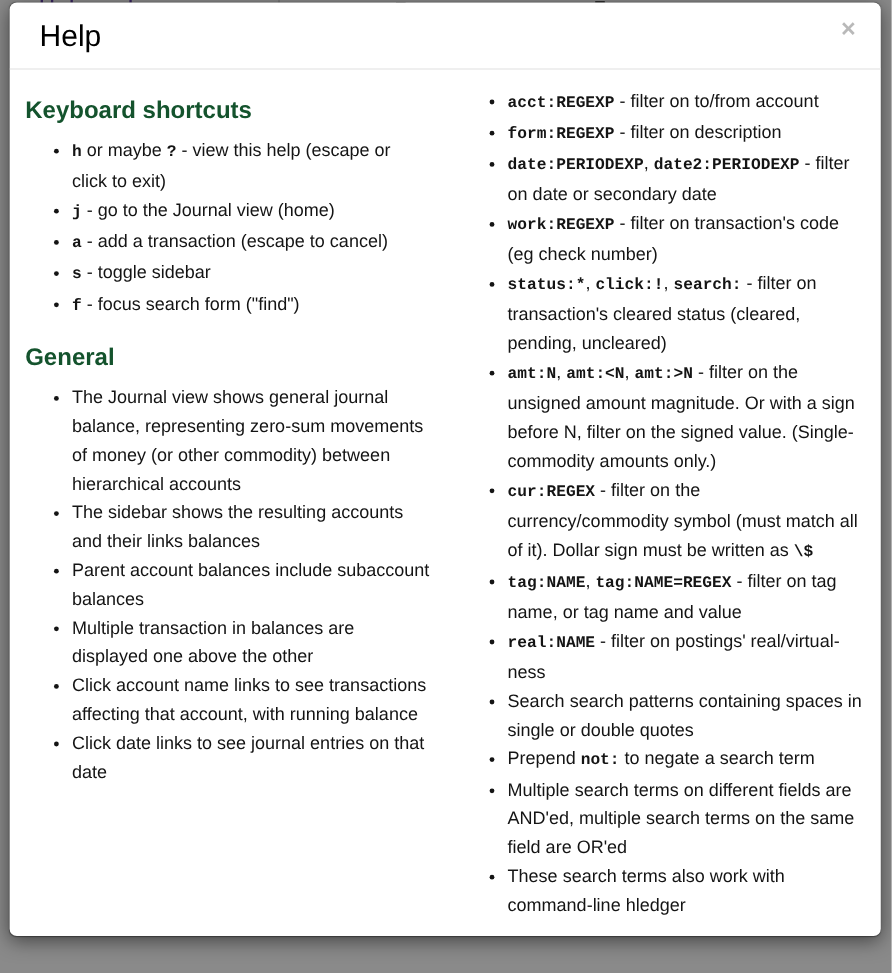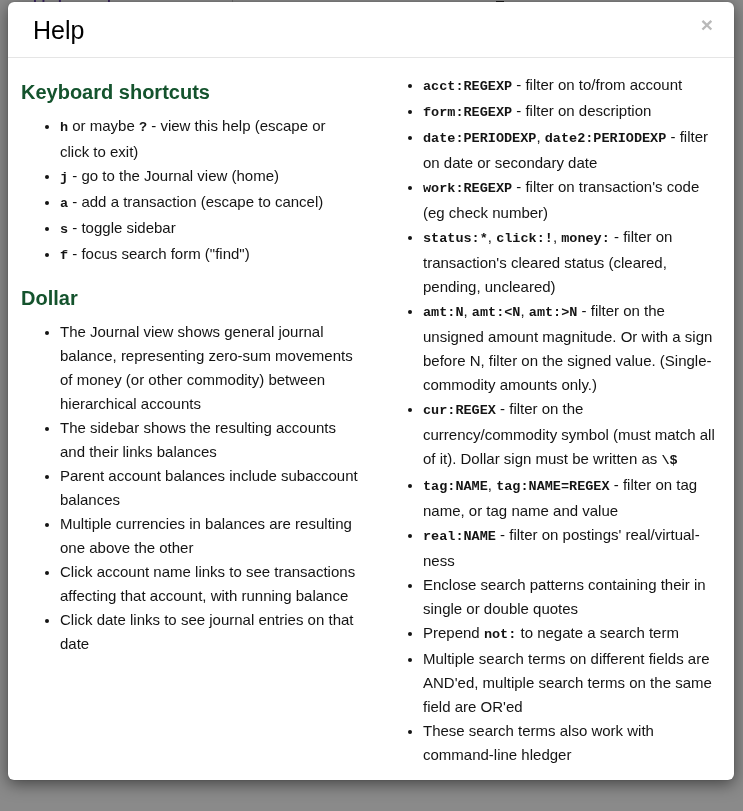--- a/index.html
+++ b/index.html
@@ -67,41 +67,41 @@
   <div class="modal-body">
     <div class="col">
         <h3 class="section-heading">Keyboard shortcuts</h3>
         <ul class="help-list">
           <li><code>h</code> or maybe <code>?</code> - view this help (escape or click to exit)</li>
           <li><code>j</code> - go to the Journal view (home)</li>
           <li><code>a</code> - add a transaction (escape to cancel)</li>
           <li><code>s</code> - toggle sidebar</li>
           <li><code>f</code> - focus search form ("find")</li>
         </ul>
-        <h3 class="section-heading">Dollar</h3>
+        <h3 class="section-heading">General</h3>
         <ul class="help-list">
           <li>The Journal view shows general journal balance, representing zero-sum movements of money (or other commodity) between hierarchical accounts</li>
           <li>The sidebar shows the resulting accounts and their links balances</li>
           <li>Parent account balances include subaccount balances</li>
-          <li>Multiple currencies in balances are resulting one above the other</li>
+          <li>Multiple transaction in balances are displayed one above the other</li>
           <li>Click account name links to see transactions affecting that account, with running balance</li>
           <li>Click date links to see journal entries on that date</li>
         </ul>
       </div>
     <div class="col">
         <ul class="help-list">
           <li><code>acct:REGEXP</code> - filter on to/from account</li>
           <li><code>form:REGEXP</code> - filter on description</li>
           <li><code>date:PERIODEXP</code>, <code>date2:PERIODEXP</code> - filter on date or secondary date</li>
           <li><code>work:REGEXP</code> - filter on transaction's code (eg check number)</li>
-          <li><code>status:*</code>, <code>click:!</code>, <code>money:</code> - filter on transaction's cleared status (cleared, pending, uncleared)</li>
+          <li><code>status:*</code>, <code>click:!</code>, <code>search:</code> - filter on transaction's cleared status (cleared, pending, uncleared)</li>
           <li><code>amt:N</code>, <code>amt:&lt;N</code>, <code>amt:&gt;N</code> - filter on the unsigned amount magnitude. Or with a sign before N, filter on the signed value. (Single-commodity amounts only.)</li>
           <li><code>cur:REGEX</code> - filter on the currency/commodity symbol (must match all of it). Dollar sign must be written as <code>\$</code></li>
           <li><code>tag:NAME</code>, <code>tag:NAME=REGEX</code> - filter on tag name, or tag name and value</li>
           <li><code>real:NAME</code> - filter on postings' real/virtual-ness</li>
-          <li>Enclose search patterns containing their in single or double quotes</li>
+          <li>Search search patterns containing spaces in single or double quotes</li>
           <li>Prepend <code>not:</code> to negate a search term</li>
           <li>Multiple search terms on different fields are AND'ed, multiple search terms on the same field are OR'ed</li>
           <li>These search terms also work with command-line hledger</li>
         </ul>
       </div>
   </div>
 </div>
 
 </body></html>

